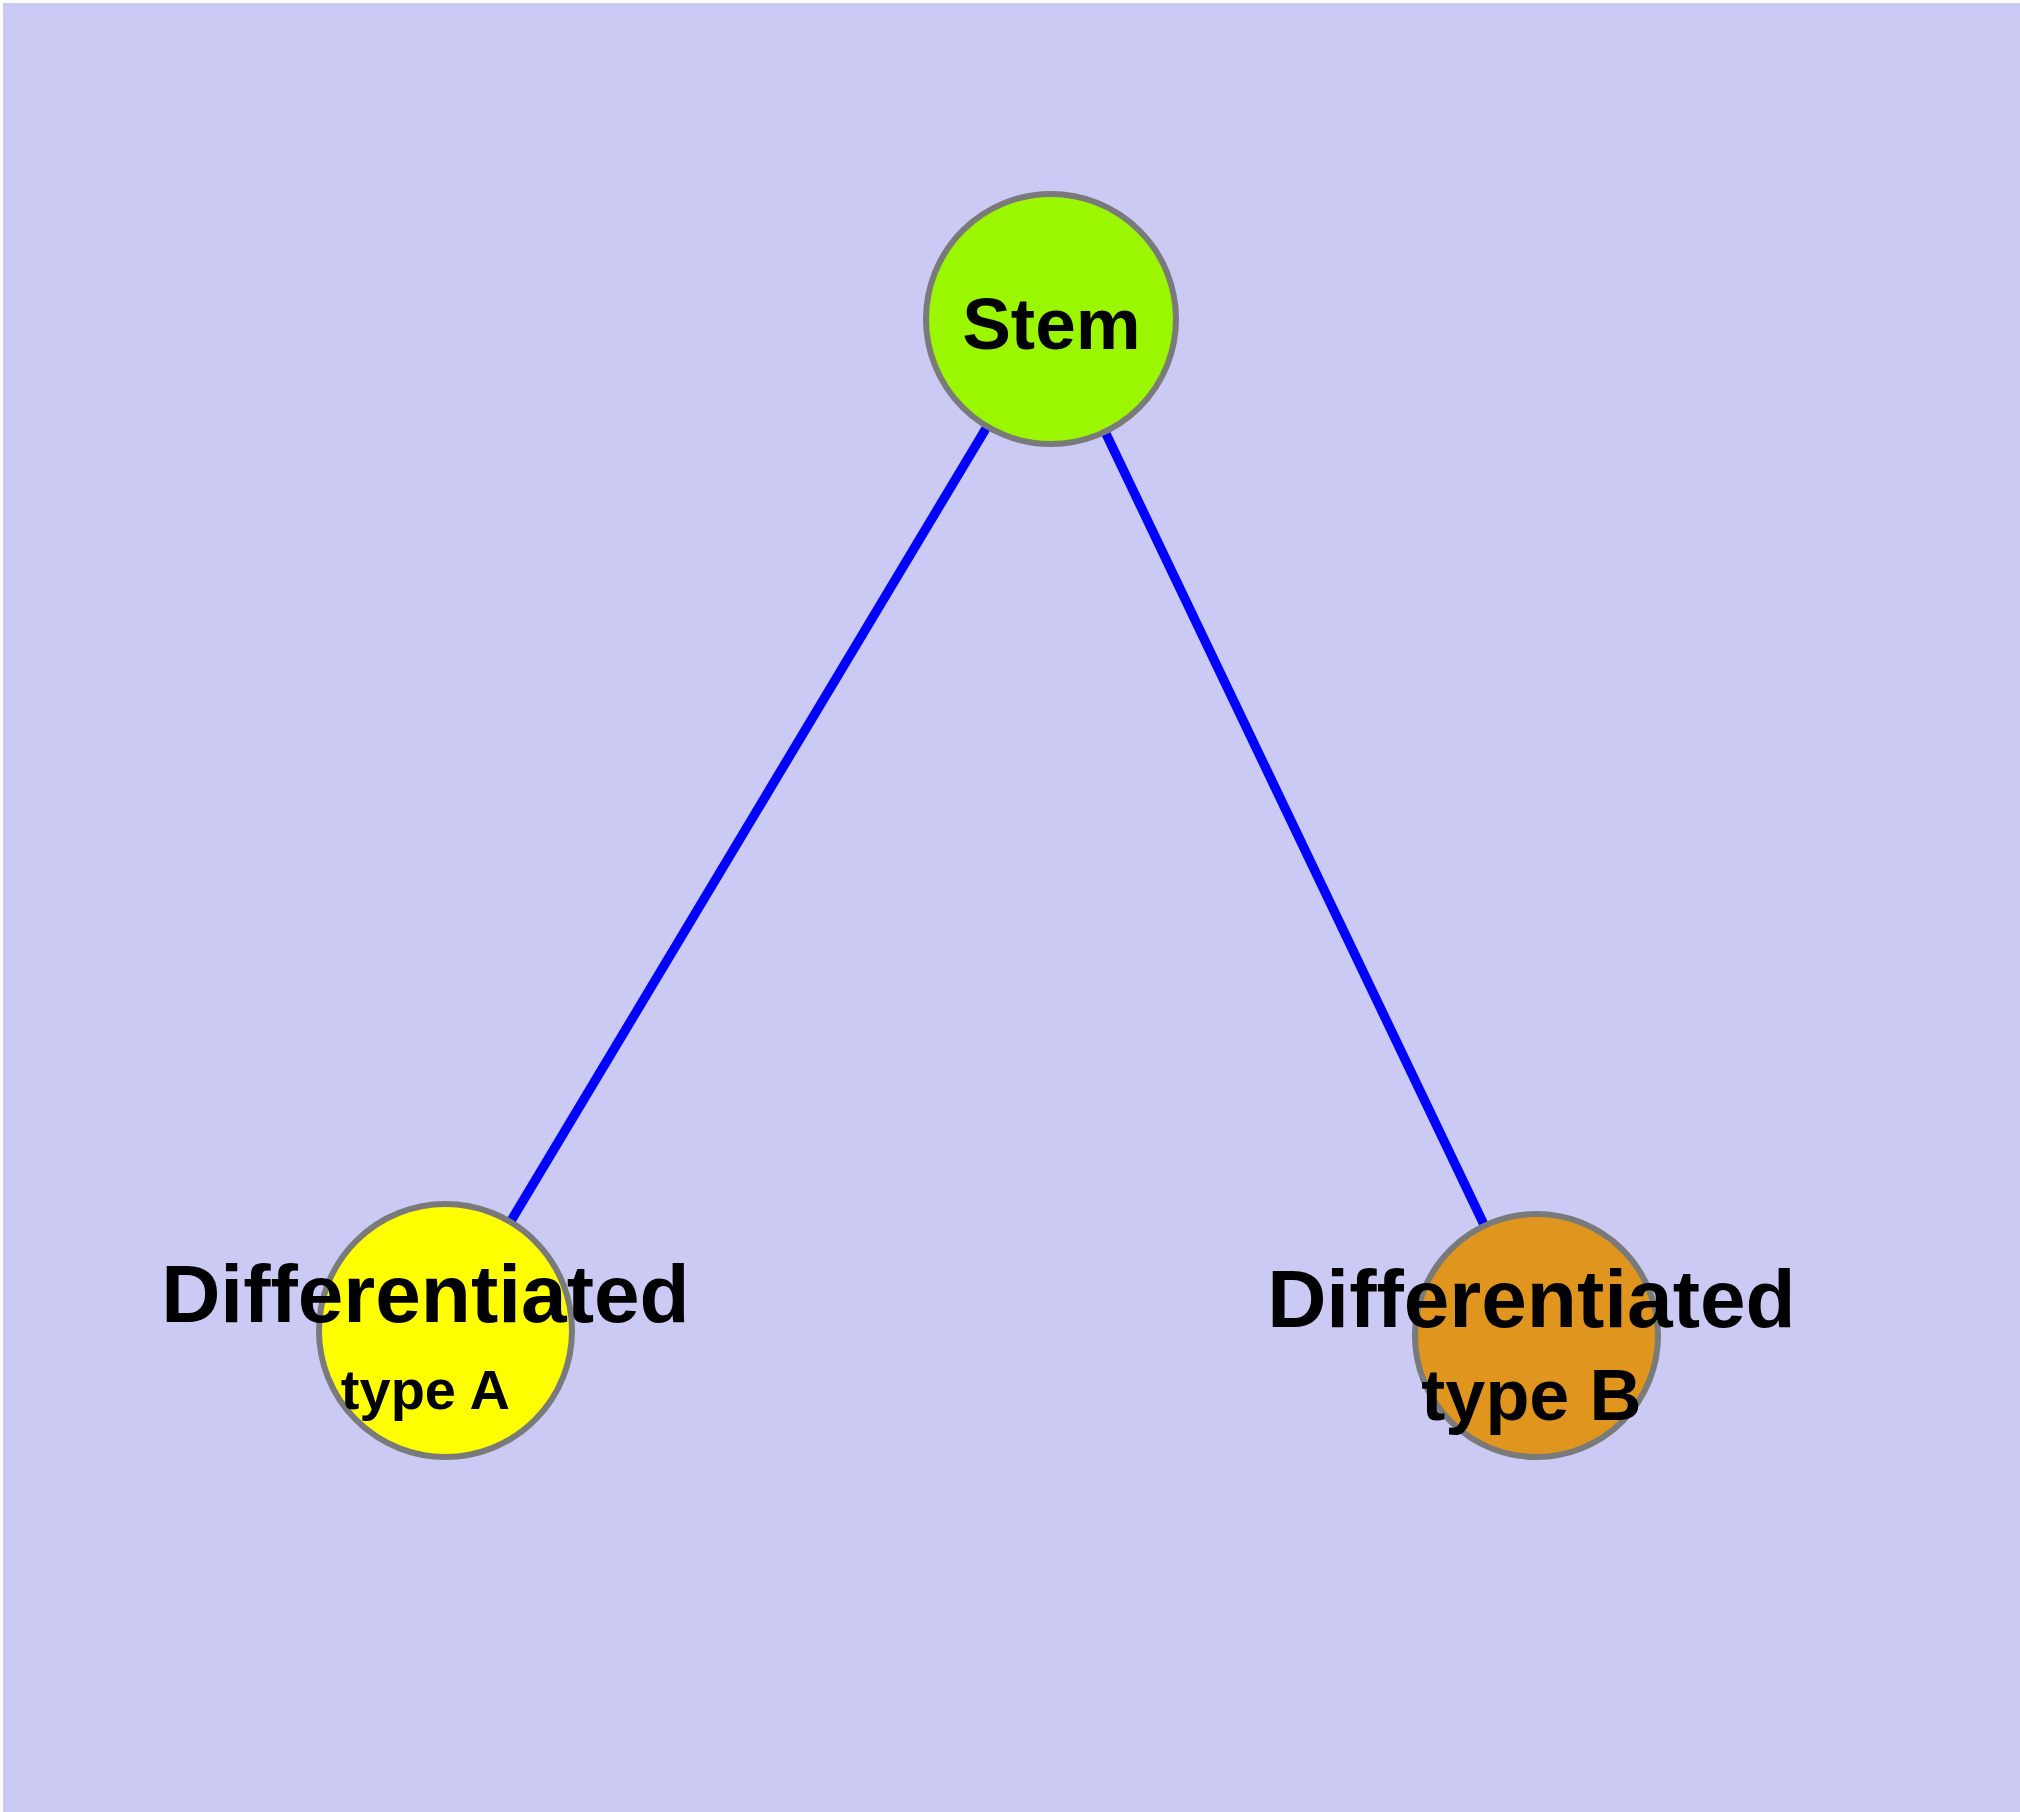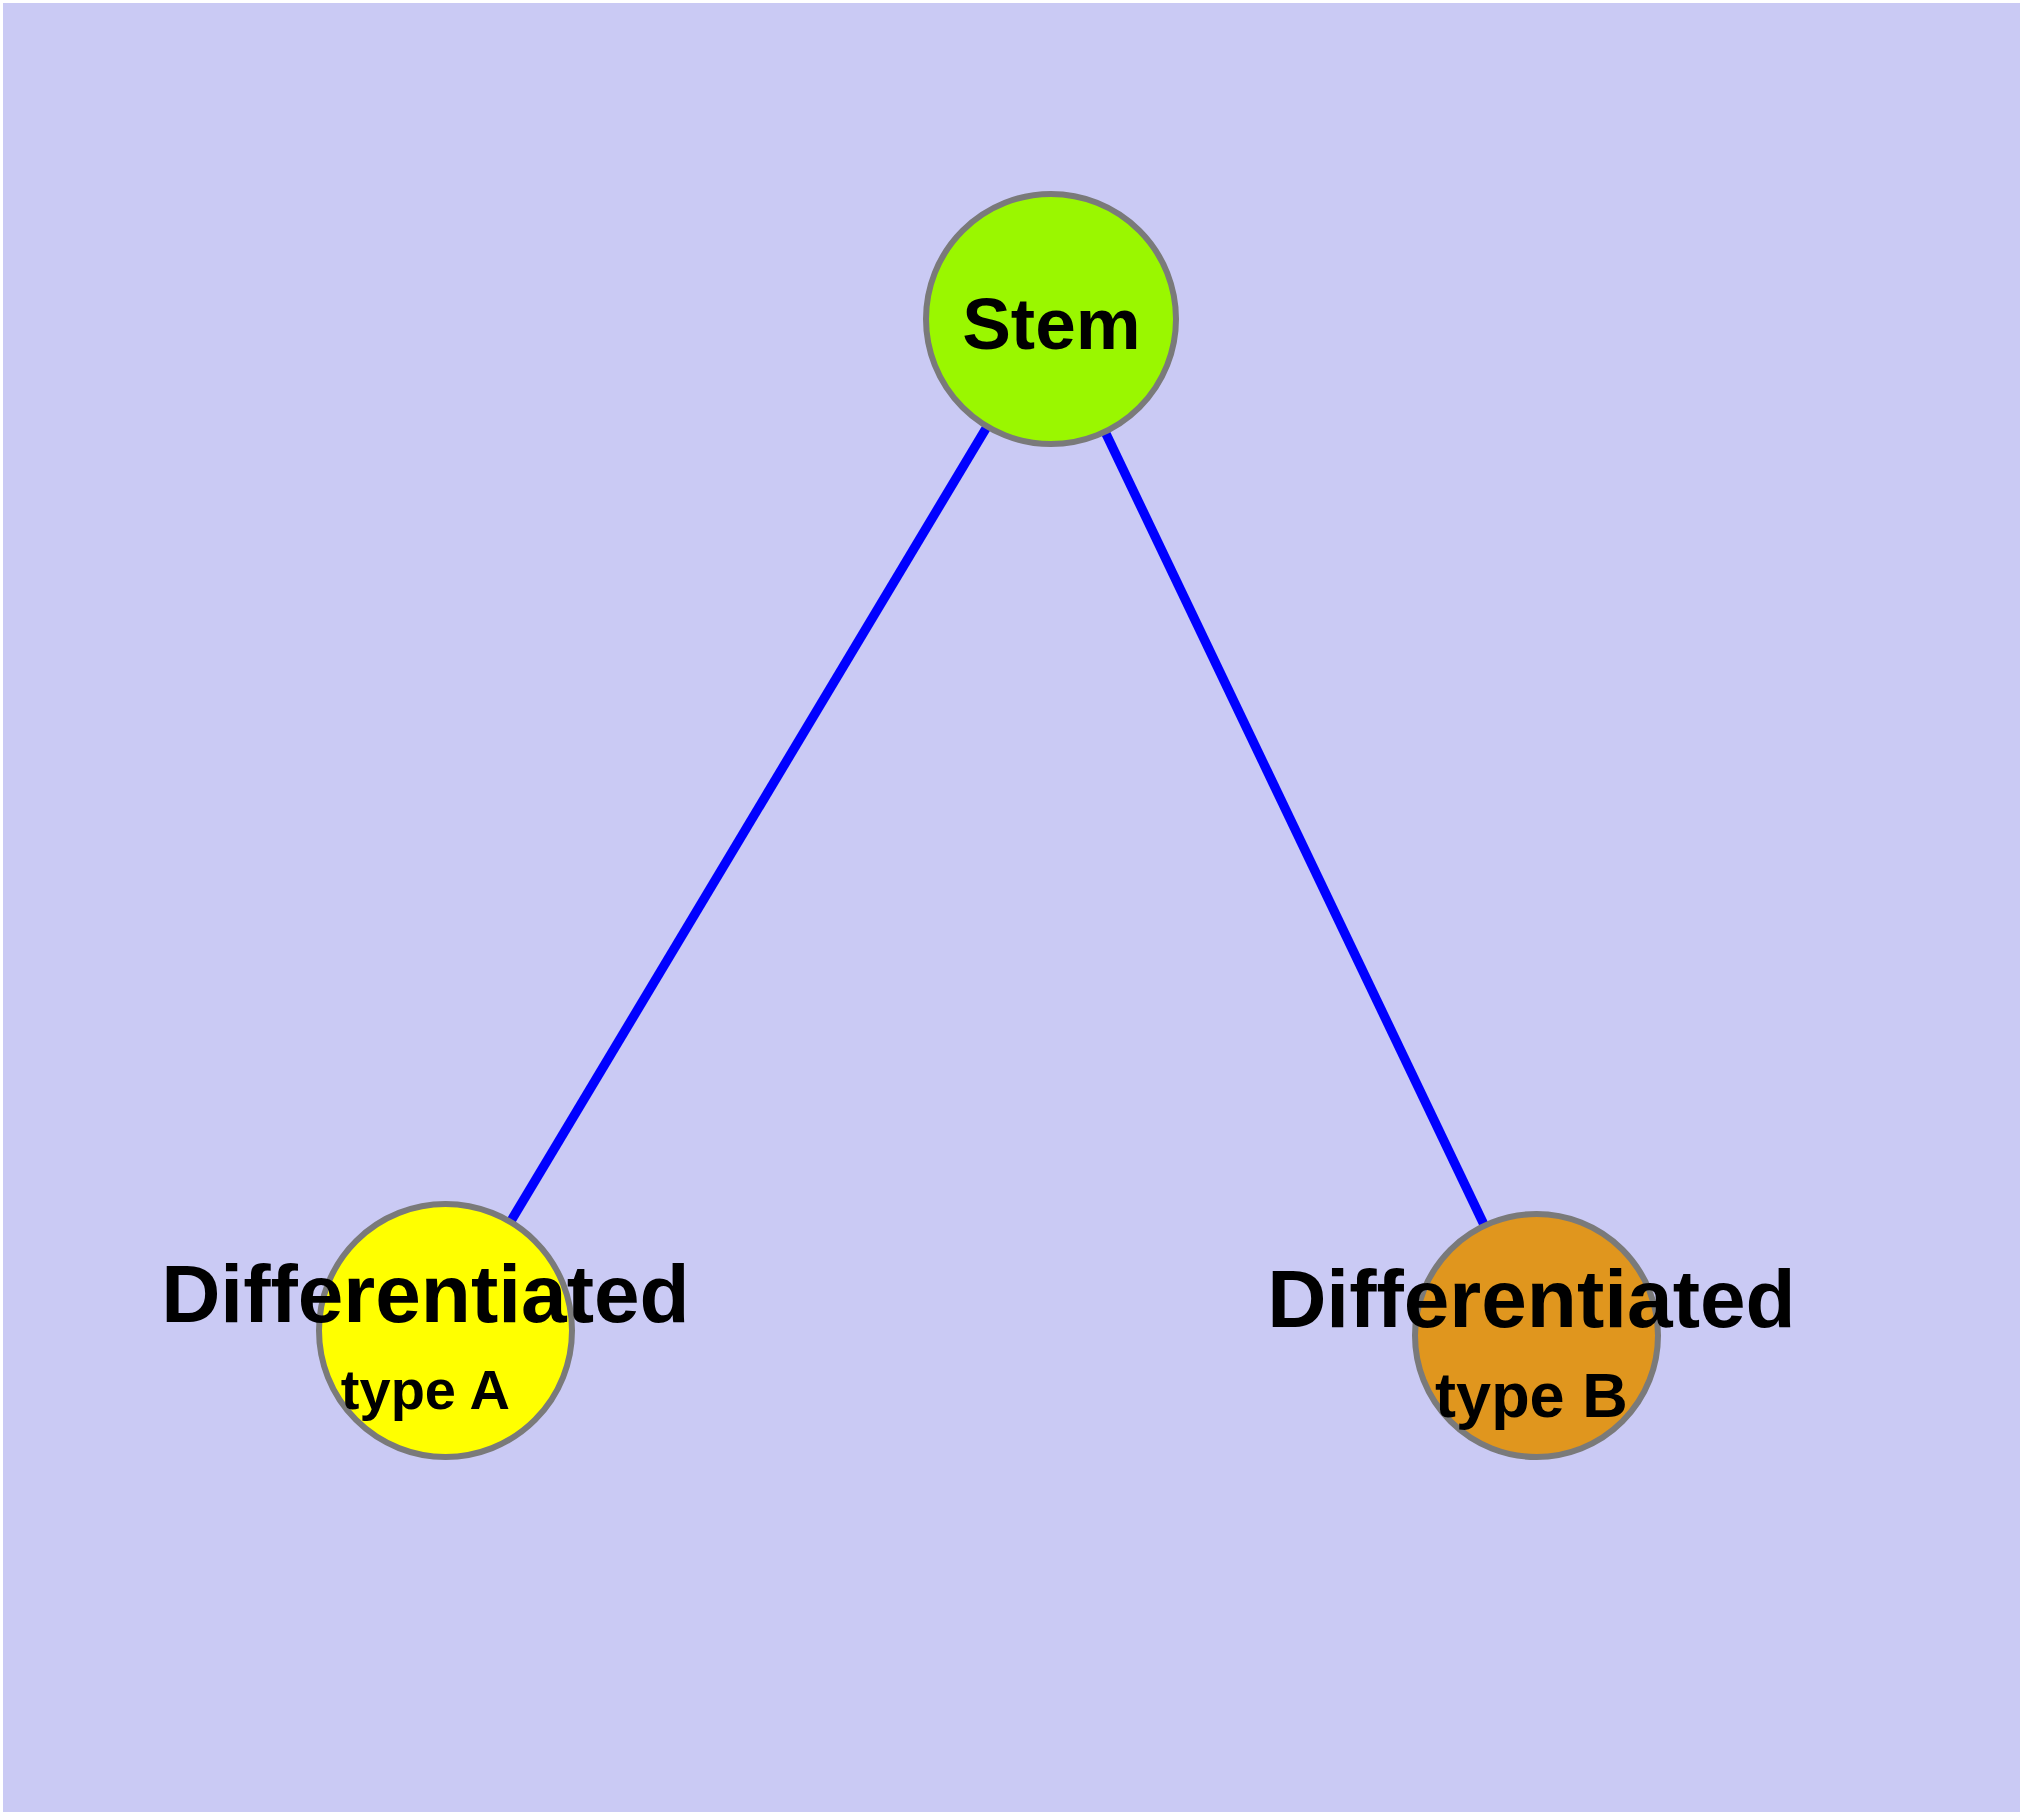--- a/index.html
+++ b/index.html
@@ -49,16 +49,16 @@
       <line x1="1237" y1="373" x2="1810" y2="1572" stroke="#0000FF" stroke-width="11"></line>
     </svg>
   <div class="nodes-layer">
       <div class="node-circle" style="left: 920px; top: 188px; width: 256px; height: 256px; background: rgb(154, 247, 0); border: 6px solid rgb(122, 122, 122);"></div>
       <div class="node-circle" style="left: 313px; top: 1198px; width: 259px; height: 259px; background: rgb(255, 255, 0); border: 6px solid rgb(122, 122, 122);"></div>
       <div class="node-circle" style="left: 1409px; top: 1208px; width: 249px; height: 249px; background: rgb(224, 150, 30); border: 6px solid rgb(122, 122, 122);"></div>
       <div class="node-label-line" style="font-size: 73px; left: 1048px; top: 320px;">Stem</div>
       <div class="node-label-line" style="font-size: 82px; left: 422px; top: 1291px;">Differentiated</div>
       <div class="node-label-line" style="font-size: 56px; left: 422px; top: 1387px;">type A</div>
       <div class="node-label-line" style="font-size: 82px; left: 1528px; top: 1296px;">Differentiated</div>
-      <div class="node-label-line" style="font-size: 63px; left: 1528px; top: 1392px; text-align: center;">type B</div>
+      <div class="node-label-line" style="font-size: 72px; left: 1528px; top: 1392px; text-align: center;">type B</div>
     </div>
 </div>
 
 
 </body></html>

